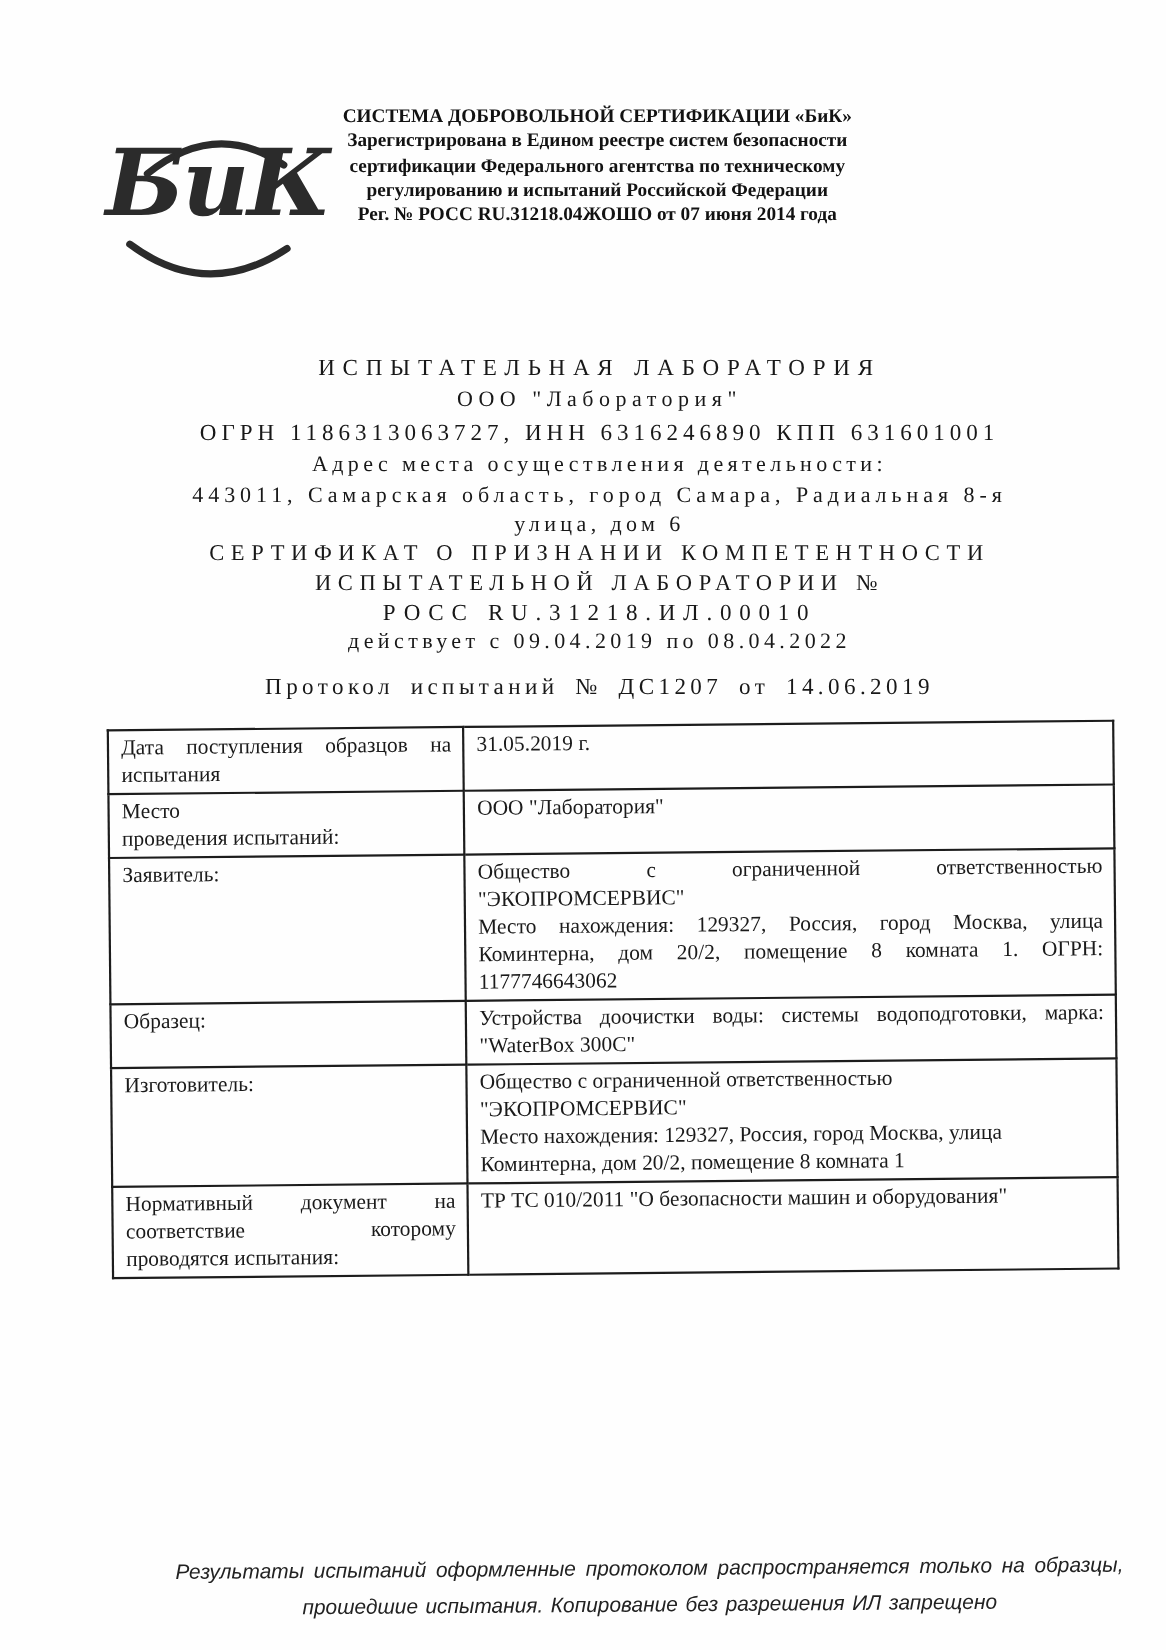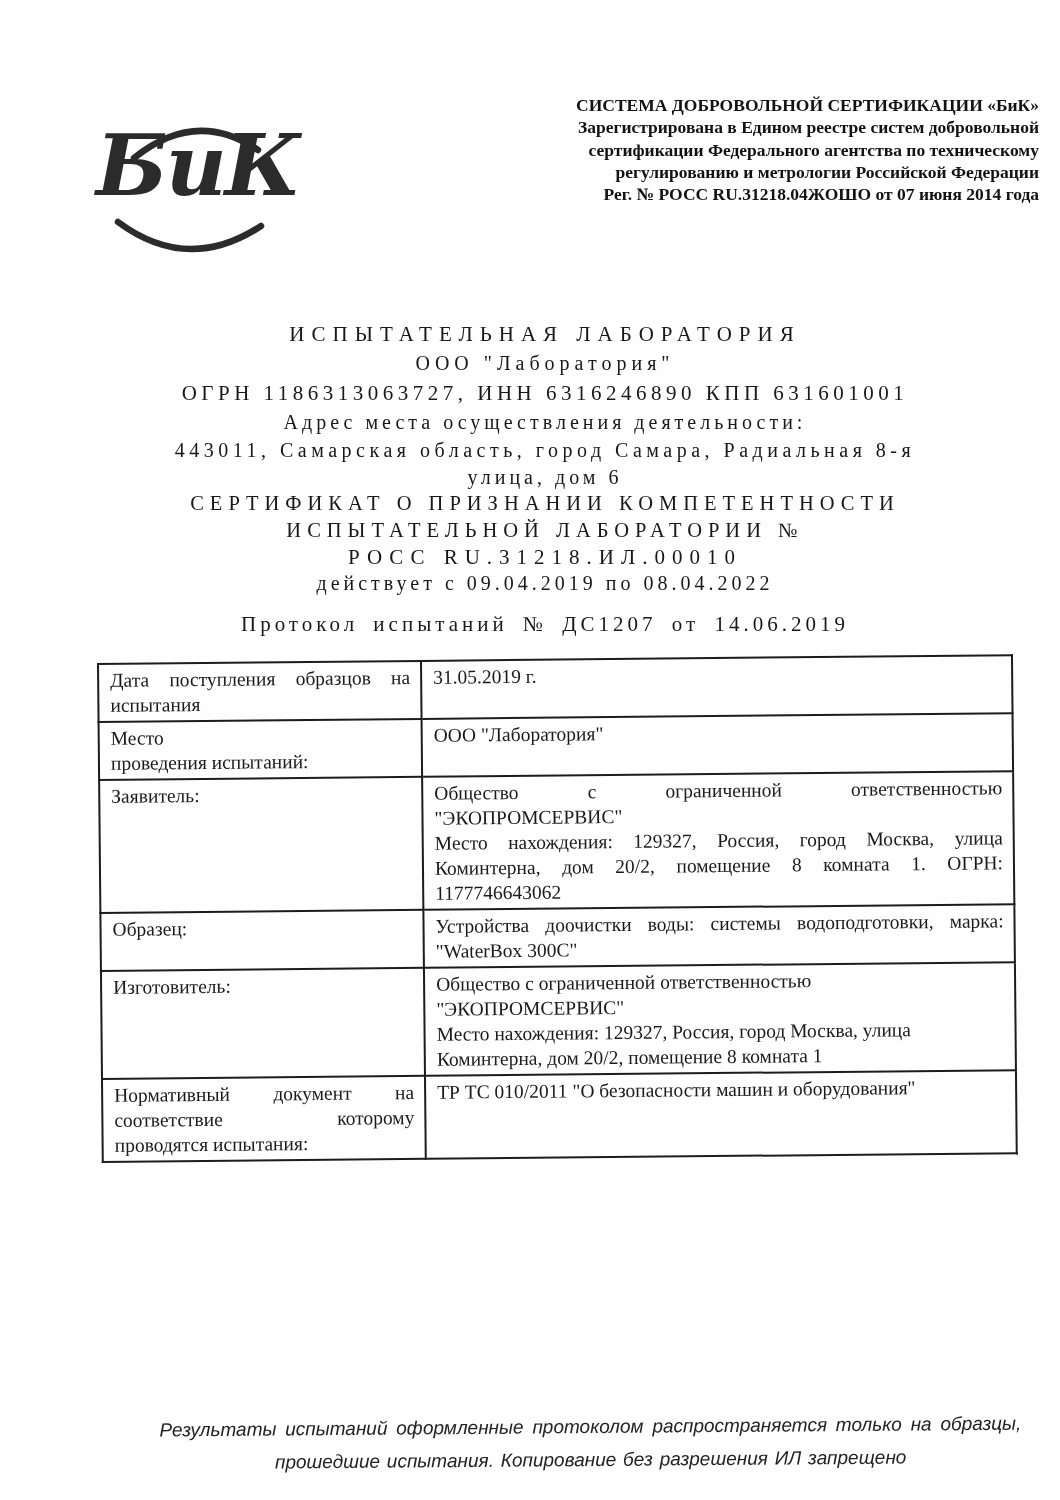--- a/index.html
+++ b/index.html
@@ -13,21 +13,21 @@
   .logo { position:absolute; left:96px; top:106px; width:190px; height:170px; }
   .logo svg { position:absolute; left:0; top:0; }
   .logo-text {
     position:absolute; left:0; top:14px; width:100%; text-align:right;
     font-family:"DejaVu Serif", serif; font-style:italic; font-weight:bold;
     font-size:84px; line-height:1.1; color:#2b2b2b; letter-spacing:-2px;
   }
 
   
   .header {
-    position:absolute; left:47px; top:94px; width:992px; text-align:right;
+    position:absolute; left:47px; top:94px; width:992px; text-align:center;
     font-weight:bold; font-size:17.5px; line-height:22.3px; color:#121212;
   }
   .h-line { white-space:nowrap; }
 
   
   .titles { position:absolute; left:15px; top:320px; width:1060px; text-align:center; color:#181818; }
   .titles div { white-space:nowrap; }
   .t1  { font-size:21px;   letter-spacing:7px;   line-height:29px; }
   .t2  { font-size:20px;   letter-spacing:5px;   line-height:29px; }
   .t3  { font-size:21px;   letter-spacing:4.5px; line-height:30px; }
@@ -78,23 +78,23 @@
   <div class="logo">
     <svg width="190" height="170" viewBox="0 0 190 170">
       <path d="M38 52 Q100 2 162 44" fill="none" stroke="#2b2b2b" stroke-width="6.5" stroke-linecap="round"></path>
       <path d="M22 116 Q92 168 165 120" fill="none" stroke="#2b2b2b" stroke-width="6.5" stroke-linecap="round"></path>
     </svg>
     <div class="logo-text">БиК</div>
   </div>
 
   <div class="header">
       <div class="h-line">СИСТЕМА ДОБРОВОЛЬНОЙ СЕРТИФИКАЦИИ «БиК»</div>
-      <div class="h-line">Зарегистрирована в Едином реестре систем добровольной</div>
+      <div class="h-line">Зарегистрирована в Едином реестре систем безопасности</div>
       <div class="h-line">сертификации Федерального агентства по техническому</div>
-      <div class="h-line">регулированию и метрологии Российской Федерации</div>
+      <div class="h-line">регулированию и испытаний Российской Федерации</div>
       <div class="h-line">Рег. № РОСС RU.31218.04ЖОШО от 07 июня 2014 года</div>
     </div>
 
   <div class="titles">
     <div class="t1">ИСПЫТАТЕЛЬНАЯ ЛАБОРАТОРИЯ</div>
     <div class="t2">ООО "Лаборатория"</div>
     <div class="t3">ОГРН 1186313063727, ИНН 6316246890 КПП 631601001</div>
     <div class="t4">Адрес места осуществления деятельности:</div>
     <div class="t5">443011, Самарская область, город Самара, Радиальная 8-я</div>
     <div class="t6">улица, дом 6</div>

